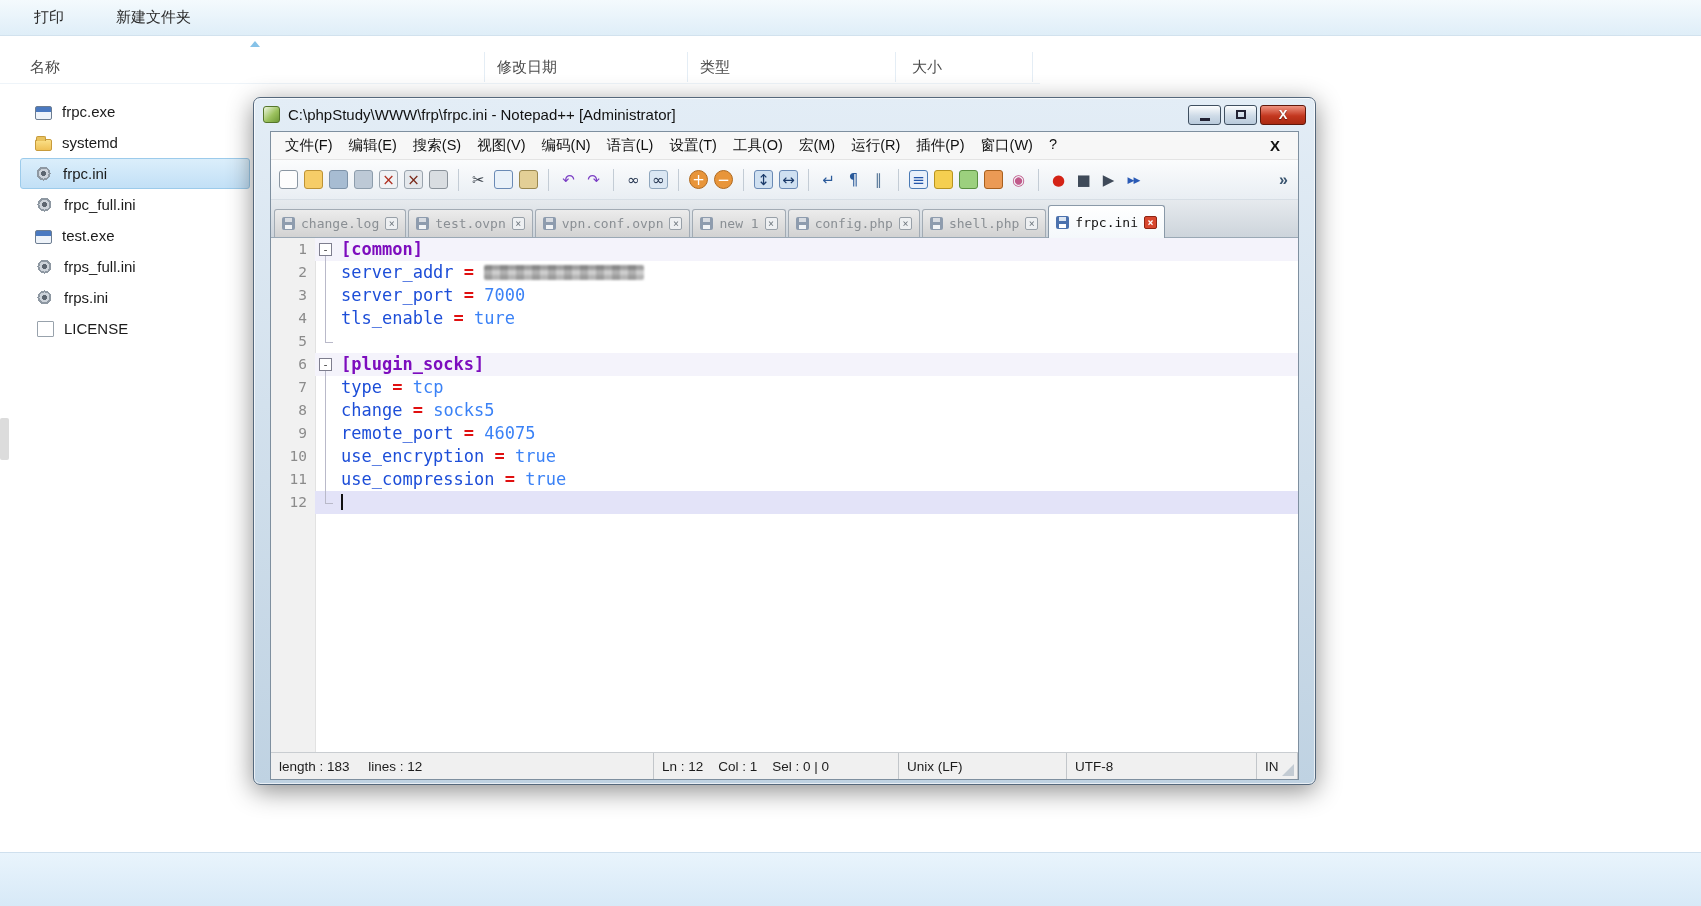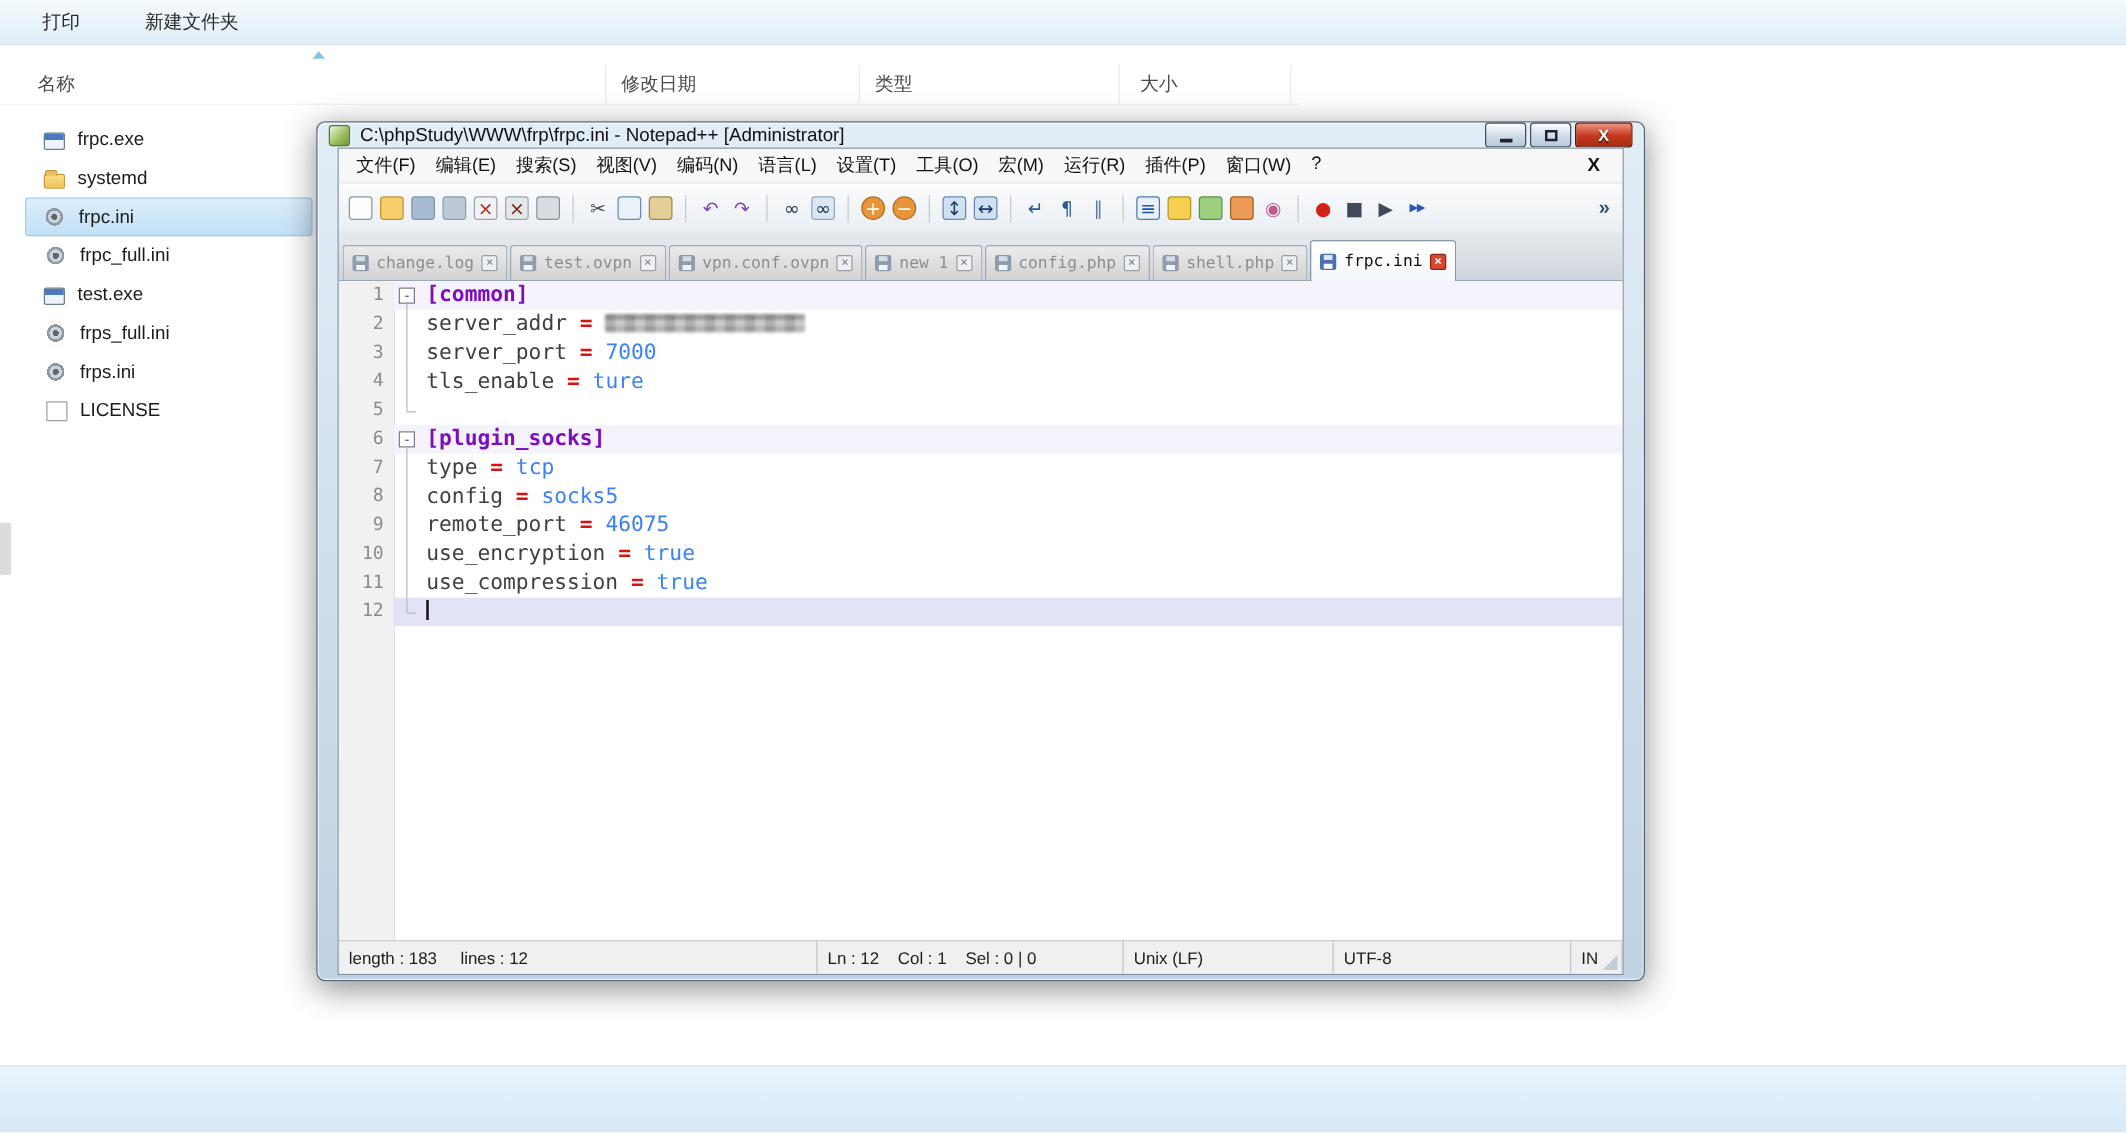--- a/index.html
+++ b/index.html
@@ -38,21 +38,21 @@
   .scrollrem{position:absolute;left:0;top:418px;width:9px;height:42px;background:#dcdcdc;border-radius:2px}
   .bottomband{position:absolute;left:0;right:0;top:852px;height:54px;
               background:linear-gradient(#e9f4fc,#d7e9f7);border-top:1px solid #cfe0ee}
 
   
   .npp{position:absolute;left:253px;top:97px;width:1063px;height:688px;
        border:1px solid #55687c;border-radius:7px;
        background:linear-gradient(#e3edf6,#bfd2e2);
        box-shadow:0 6px 26px rgba(0,0,0,.45),inset 0 0 0 1px rgba(255,255,255,.65);
        display:flex;flex-direction:column}
-  .titlebar{height:20px;display:flex;align-items:center;padding:0 9px;gap:8px}
+  .titlebar{height:33px;display:flex;align-items:center;padding:0 9px;gap:8px}
   .nppico{width:17px;height:17px;border-radius:3px;border:1px solid #55762a;
           background:linear-gradient(135deg,#eef6e2,#9cc25e 55%,#6e9836)}
   .title{font-size:15px;color:#111;flex:1;white-space:nowrap;overflow:hidden}
   .winbtns{display:flex;gap:3px}
   .wbtn{width:33px;height:20px;border:1px solid #3f4f60;border-radius:3px;
         background:linear-gradient(#fcfdfe,#cedbe7 55%,#b9cadb);
         display:flex;align-items:center;justify-content:center}
   .minbar{width:10px;height:3px;background:#223;margin-top:9px}
   .maxbox{width:10px;height:9px;border:2px solid #223}
   .wbtn.close{width:46px;border-color:#5f180c;color:#fff;font-weight:bold;font-size:13px;
@@ -104,21 +104,21 @@
   .r-current .rowrest{background:var(--c-curbg,#e3e3f8)}
   .fold{width:22px;flex:0 0 22px;position:relative}
   .fbox{position:absolute;left:4px;top:5px;width:13px;height:13px;border:1px solid #7e7e8e;background:#fff;
         color:#444;font-size:11px;line-height:11px;text-align:center;z-index:2}
   .fold.box::after{content:"";position:absolute;left:10px;top:18px;bottom:0;width:1px;background:#b9b9c9}
   .fold.vline::before{content:"";position:absolute;left:10px;top:0;bottom:0;width:1px;background:#b9b9c9}
   .fold.corner::before{content:"";position:absolute;left:10px;top:0;height:12px;width:1px;background:#b9b9c9}
   .fold.corner::after{content:"";position:absolute;left:10px;top:12px;width:8px;height:1px;background:#b9b9c9}
   .code{flex:1;white-space:pre;color:#1c1c1c;padding-left:4px}
   .tk-section{color:var(--c-section,#7d0dbe);font-weight:bold}
-  .tk-key{color:#404040}
+  .tk-key{color:#1d4ed8}
   .tk-op{color:var(--c-op,#e01010);font-weight:bold}
   .tk-val{color:#3b82f6}
   .redact{display:inline-block;width:160px;height:15px;vertical-align:-2px;border-radius:2px;
      background:repeating-linear-gradient(90deg,rgba(0,0,0,.14) 0 8px,rgba(0,0,0,0) 8px 16px),
                 repeating-linear-gradient(0deg,#b5b5b5 0 5px,#cdcdcd 5px 10px,#a0a0a0 10px 15px);
      filter:blur(1.1px)}
   .caret{display:inline-block;width:2px;height:16px;background:#111;vertical-align:-2px}
 
   .statusbar{height:27px;background:#f0f0f0;border-top:1px solid #c9cdd1;display:flex;
              align-items:stretch;font-size:13.5px;color:#1c1c1c}
@@ -349,21 +349,21 @@
             <span class="ln">7</span>
             <div class="rowrest">
               <span class="fold vline"></span>
               <span class="code"><span class="tk-key">type </span><span class="tk-op">=</span><span class="tk-val"> tcp</span></span>
             </div>
           </div>
           <div class="eline">
             <span class="ln">8</span>
             <div class="rowrest">
               <span class="fold vline"></span>
-              <span class="code"><span class="tk-key">config </span><span class="tk-op">=</span><span class="tk-val"> socks5</span></span>
+              <span class="code"><span class="tk-key">change </span><span class="tk-op">=</span><span class="tk-val"> socks5</span></span>
             </div>
           </div>
           <div class="eline">
             <span class="ln">9</span>
             <div class="rowrest">
               <span class="fold vline"></span>
               <span class="code"><span class="tk-key">remote_port </span><span class="tk-op">=</span><span class="tk-val"> 46075</span></span>
             </div>
           </div>
           <div class="eline">

